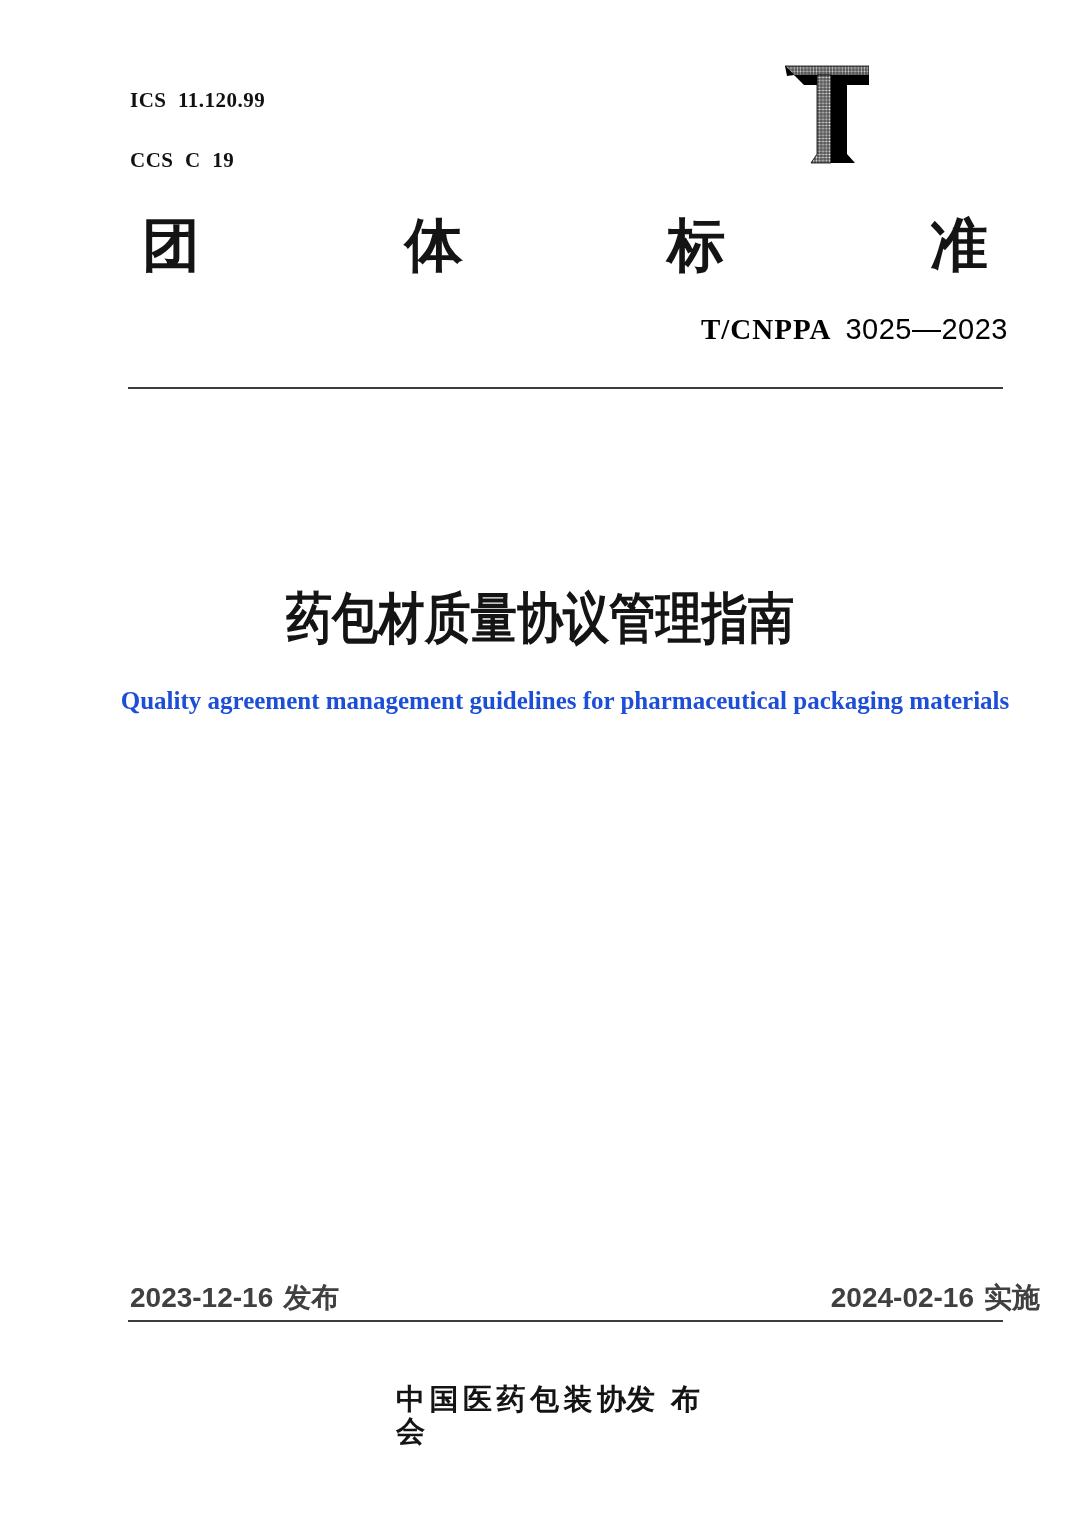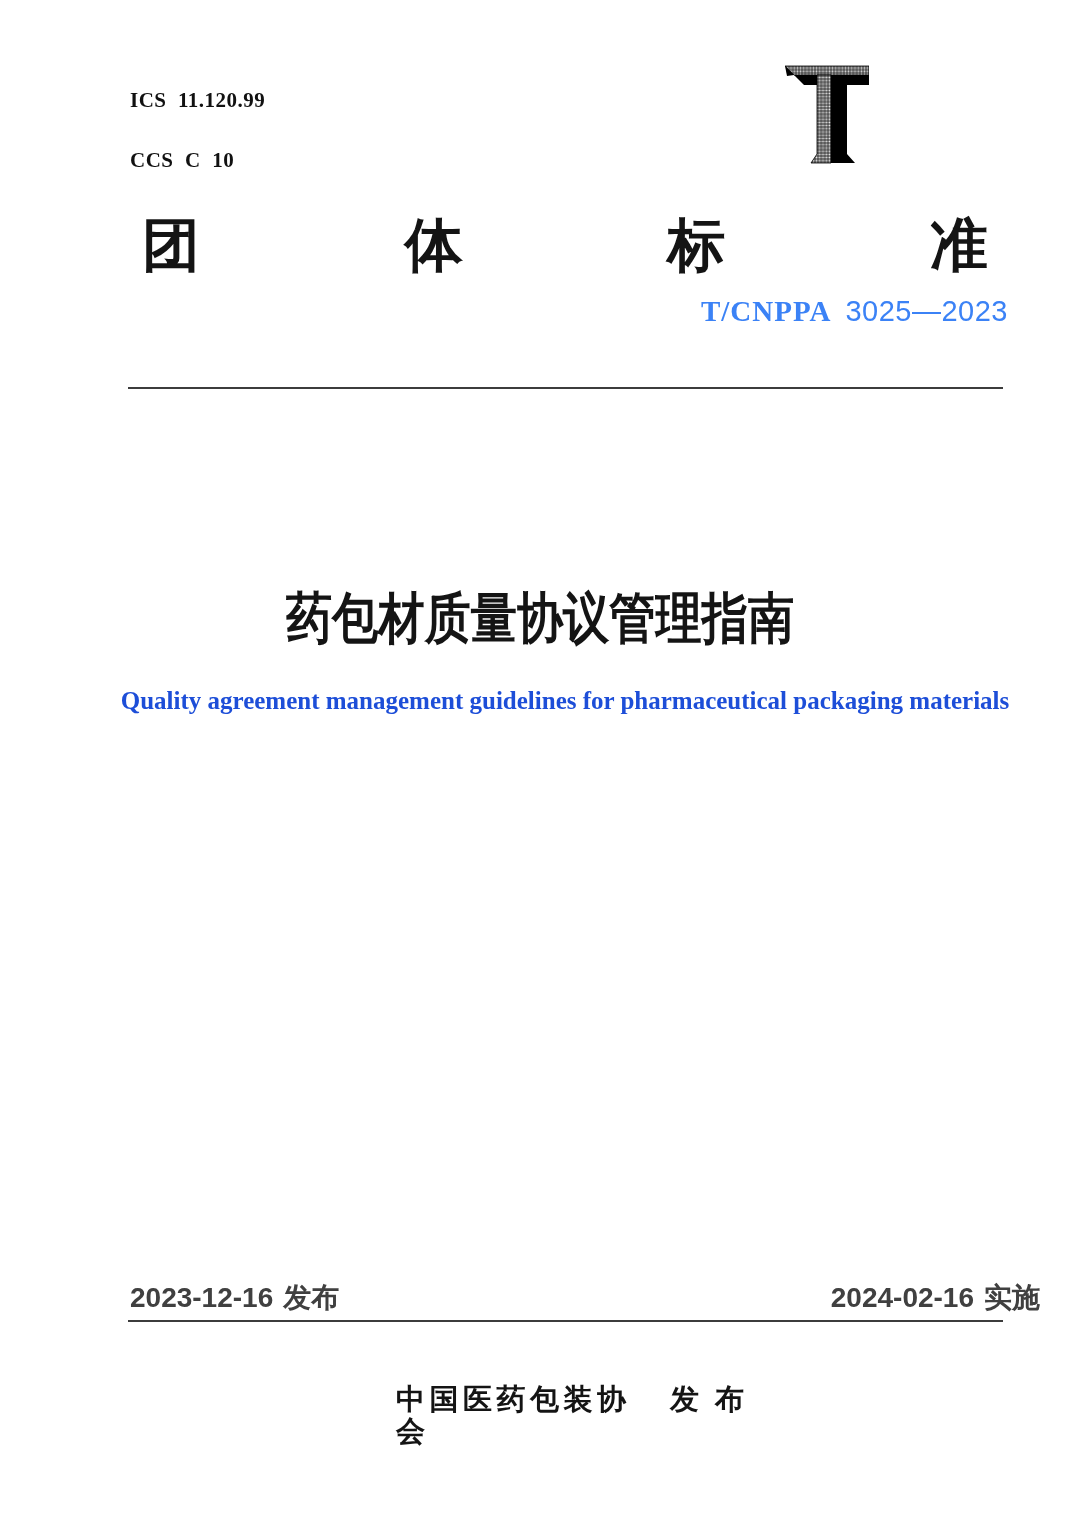--- a/index.html
+++ b/index.html
@@ -43,25 +43,25 @@
     font-family: "Liberation Sans", sans-serif;
     font-weight: 600;
     font-size: 58px;
     line-height: 1;
     color: #141414;
   }
 
   
   .std-code {
     position: absolute;
-    right: 100px; top: 296px;
+    right: 100px; top: 314px;
     font-size: 29px;
     line-height: 1.1;
     white-space: nowrap;
-    color: #3b82f6;
+    color: #000000;
   }
   .std-code .prefix {
     font-family: "Liberation Serif", serif;
     font-weight: bold;
     letter-spacing: 1px;
   }
   .std-code .number {
     font-family: "Liberation Sans", sans-serif;
     font-weight: 500;
     margin-left: 14px;
@@ -122,21 +122,21 @@
   .date-left  { left: 130px; }
   .date-right { right: 68px; }
   .date .lbl { margin-left: 10px; }
 
   
   .publishers {
     position: absolute;
     left: 396px; top: 1348px;
     width: 348px;
     display: flex;
-    flex-direction: column;
+    flex-direction: row;
     gap: 14px;
     font-family: "Liberation Sans", sans-serif;
     font-weight: 600;
     font-size: 29px;
     line-height: 1.1;
     color: #141414;
   }
   .pub-row {
     display: flex;
     justify-content: space-between;
@@ -155,21 +155,21 @@
     margin-top: 36px;
   }
 </style>
 </head>
 <body>
 
 <div class="page">
 
   <div class="ics-block">
     <div>ICS  11.120.99</div>
-    <div>CCS  C  10</div>
+    <div>CCS  C  19</div>
   </div>
 
   <div class="t-logo">
     <svg viewBox="0 0 84 102" xmlns="http://www.w3.org/2000/svg">
       <defs>
         <pattern id="xh" width="3.2" height="3.2" patternUnits="userSpaceOnUse">
           <rect width="3.2" height="3.2" fill="#ffffff"></rect>
           <path d="M0 0H3.2M0 1.6H3.2M0 0V3.2M1.6 0V3.2" stroke="#000" stroke-width="0.65"></path>
         </pattern>
       </defs>

